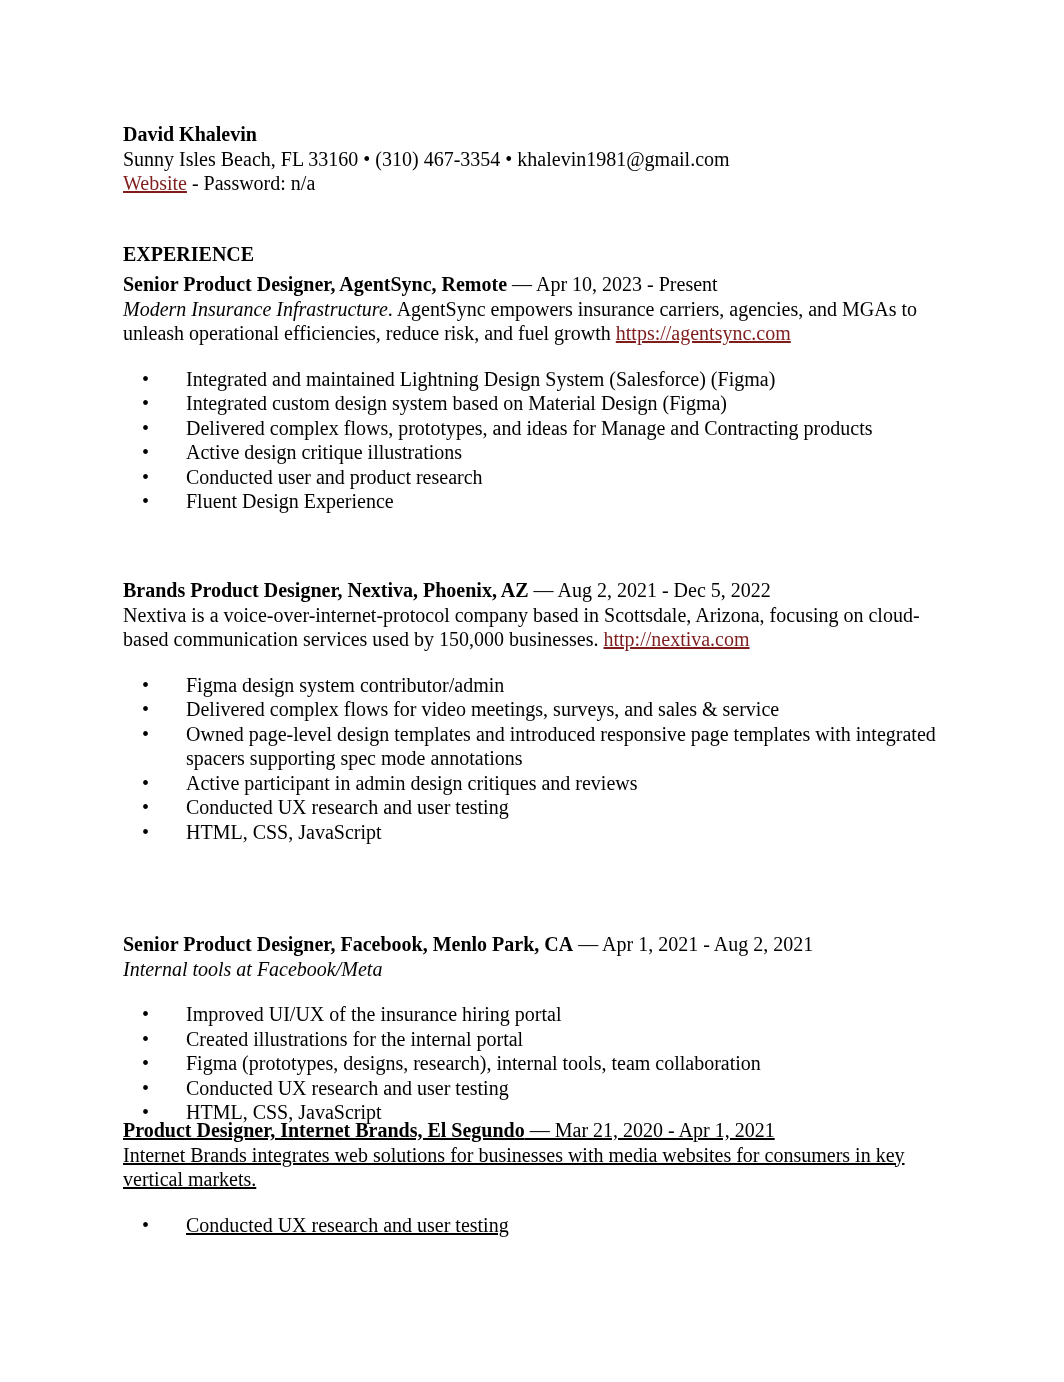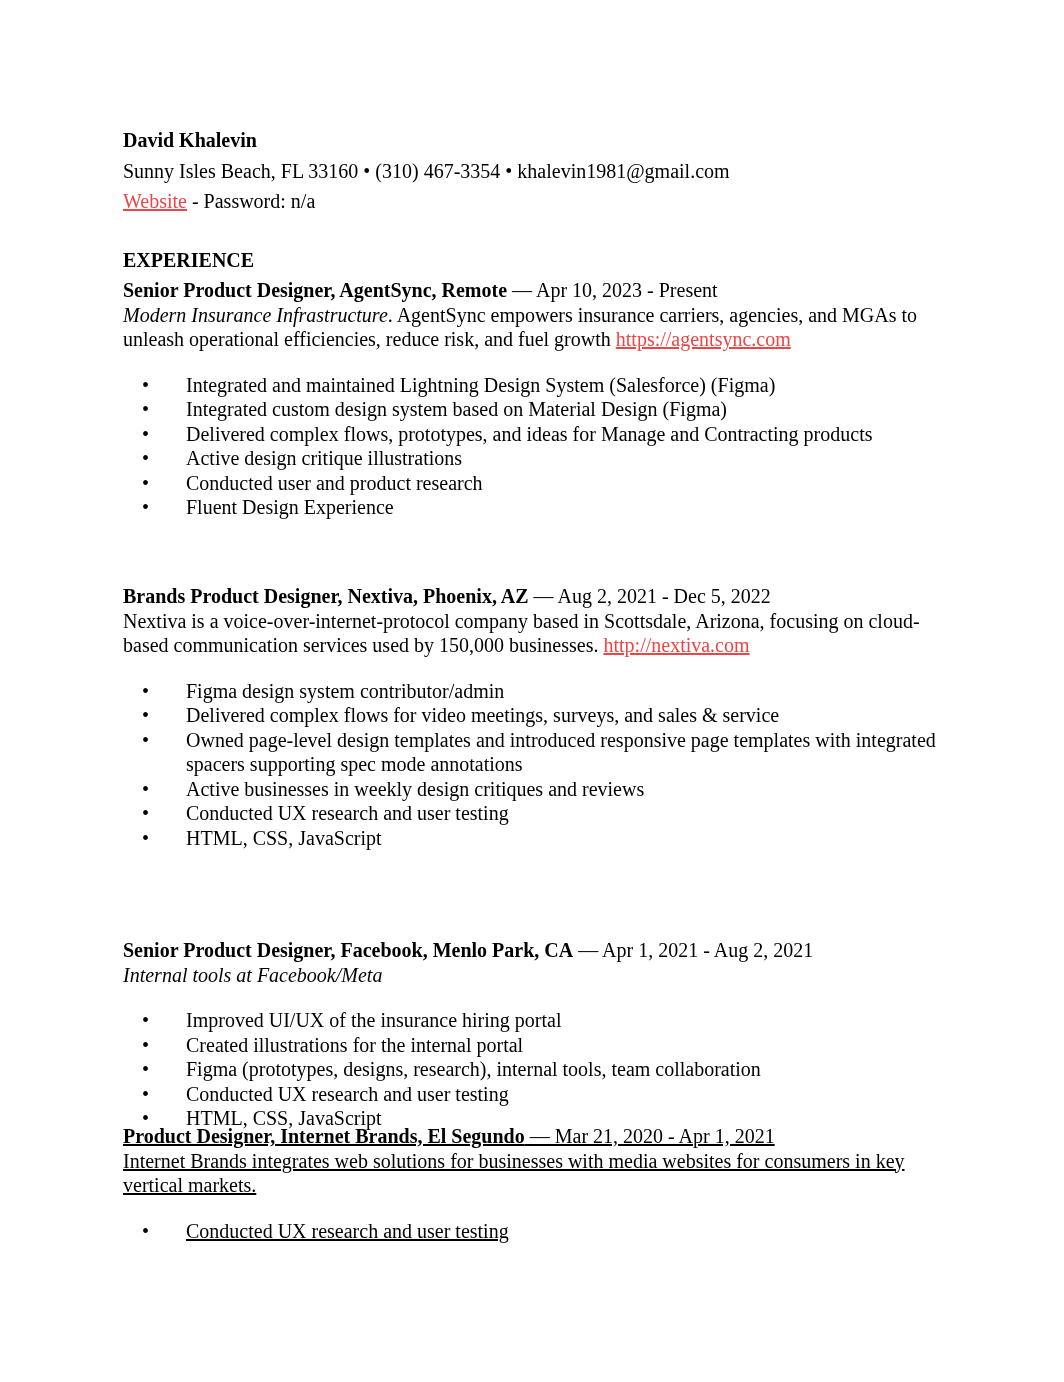--- a/index.html
+++ b/index.html
@@ -2,24 +2,24 @@
 <html><head>
 <meta charset="utf-8">
 <style>
   html, body { margin: 0; padding: 0; background: #ffffff; }
   body {
     width: 1064px; height: 1382px; position: relative; overflow: hidden;
     font-family: "Liberation Serif", serif; font-size: 20px; color: #000000;
     line-height: 24.5px;
   }
   .page { position: absolute; left: 123px; top: 122px; width: 840px; }
-  .line { display: block; white-space: nowrap; margin-top: 6px; }
+  .line { display: block; white-space: nowrap; }
   .bold { font-weight: bold; }
   .ital { font-style: italic; }
-  a { color: #ef4444; text-decoration: underline; }
+  a { color: #7f1d1d; text-decoration: underline; }
   .job { position: absolute; left: 0; width: 840px; }
   .desc { white-space: normal; }
   ul.bullets { list-style: none; margin: 21px 0 0 0; padding: 0; }
   ul.bullets li { position: relative; padding-left: 63px; }
   ul.bullets li .dot { position: absolute; left: 19px; top: 0; }
 </style>
 </head>
 <body>
 
 <div class="page">
@@ -44,21 +44,21 @@
     </ul>
   </div>
 
   <div class="job" style="top:456px;">
     <span class="line"><span class="bold">Brands Product Designer, Nextiva, Phoenix, AZ</span><span> — Aug 2, 2021 - Dec 5, 2022</span></span>
     <div class="desc"><span>Nextiva is a voice-over-internet-protocol company based in Scottsdale, Arizona, focusing on cloud-based communication services used by 150,000 businesses. </span><a href="#">http://nextiva.com</a></div>
     <ul class="bullets">
       <li><span class="dot">•</span><span>Figma design system contributor/admin</span></li>
       <li><span class="dot">•</span><span>Delivered complex flows for video meetings, surveys, and sales &amp; service</span></li>
       <li><span class="dot">•</span><span>Owned page-level design templates and introduced responsive page templates with integrated spacers supporting spec mode annotations</span></li>
-      <li><span class="dot">•</span><span>Active businesses in weekly design critiques and reviews</span></li>
+      <li><span class="dot">•</span><span>Active participant in admin design critiques and reviews</span></li>
       <li><span class="dot">•</span><span>Conducted UX research and user testing</span></li>
       <li><span class="dot">•</span><span>HTML, CSS, JavaScript</span></li>
     </ul>
   </div>
 
   <div class="job" style="top:810px;">
     <span class="line"><span class="bold">Senior Product Designer, Facebook, Menlo Park, CA</span><span> — Apr 1, 2021 - Aug 2, 2021</span></span>
     <div class="desc ital">Internal tools at Facebook/Meta</div>
     <ul class="bullets">
       <li><span class="dot">•</span><span>Improved UI/UX of the insurance hiring portal</span></li>

